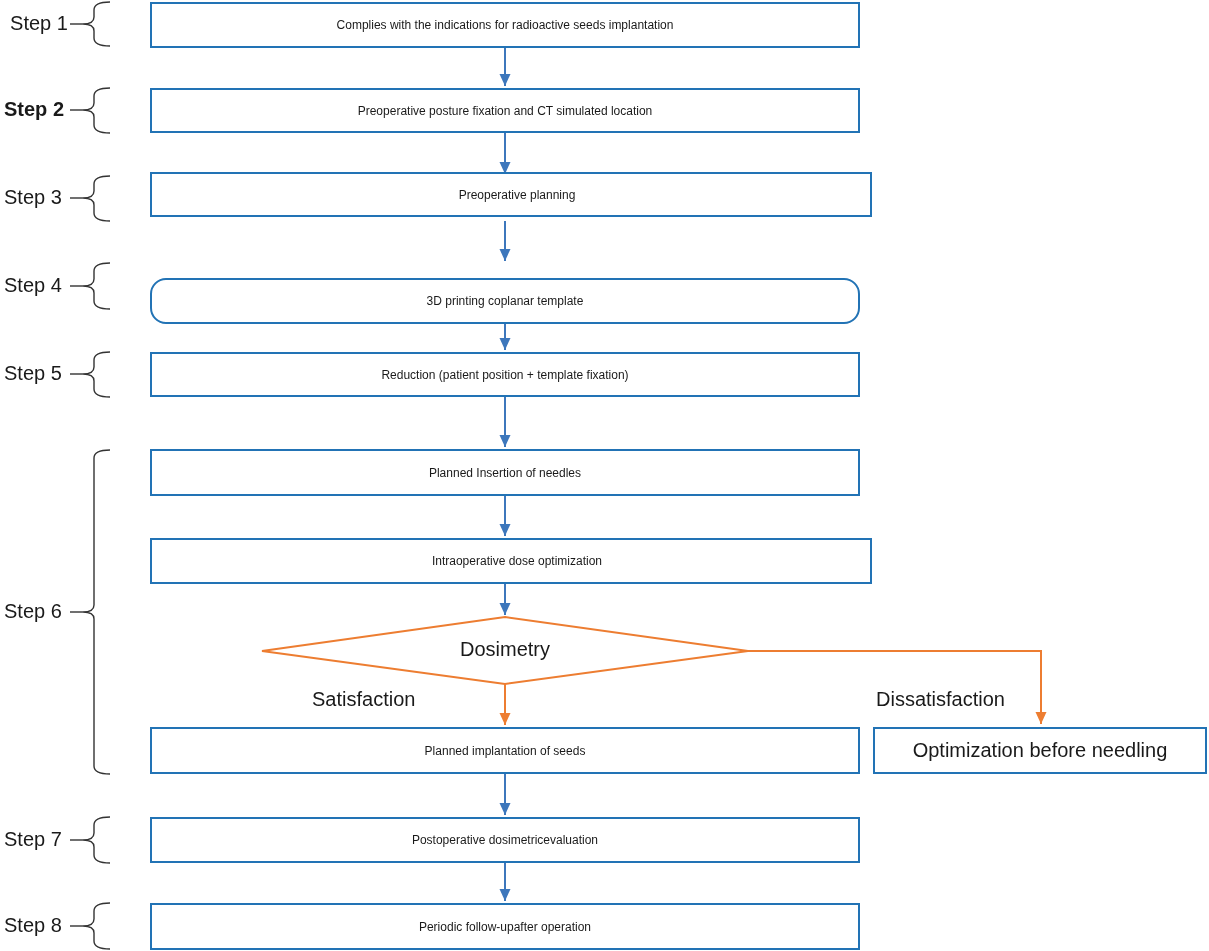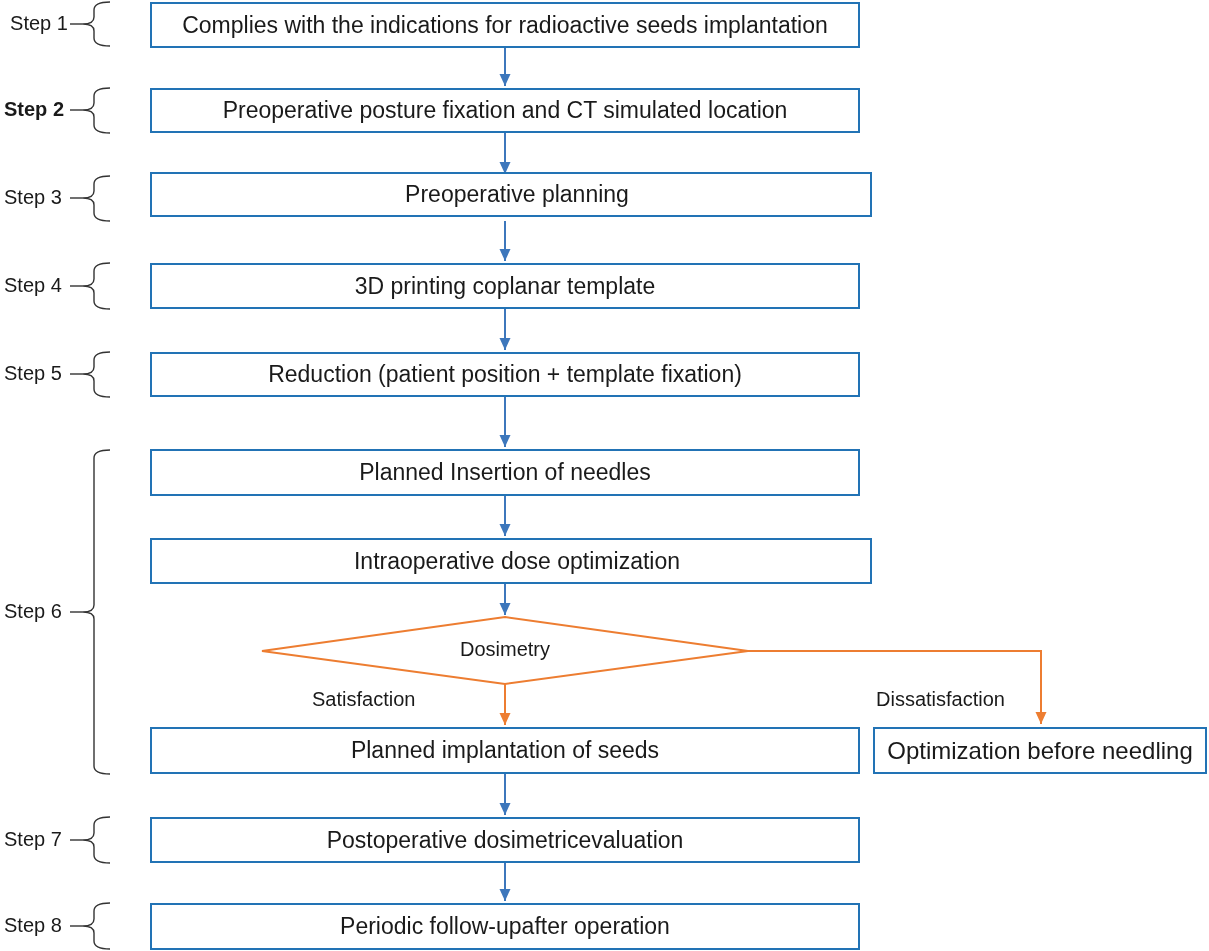--- a/index.html
+++ b/index.html
@@ -20,34 +20,34 @@
   }
   .flow-box {
     position: absolute;
     left: 150px;
     width: 706px;
     border: 2px solid #2273B5;
     background: #ffffff;
     display: flex;
     align-items: center;
     justify-content: center;
-    font-size: 23px;
+    font-size: 12px;
     text-align: center;
     box-sizing: content-box;
   }
   .side-box {
     position: absolute;
     left: 873px;
     width: 330px;
     border: 2px solid #2273B5;
     background: #ffffff;
     display: flex;
     align-items: center;
     justify-content: center;
-    font-size: 24px;
+    font-size: 20px;
     text-align: center;
   }
   .step-label {
     position: absolute;
     left: 4px;
     width: 70px;
     font-size: 20px;
     white-space: nowrap;
   }
   .branch-label {
@@ -123,21 +123,21 @@
   <div class="step-label" style="top:186px;">Step 3</div>
   <div class="step-label" style="top:274px;">Step 4</div>
   <div class="step-label" style="top:362px;">Step 5</div>
   <div class="step-label" style="top:600px;">Step 6</div>
   <div class="step-label" style="top:828px;">Step 7</div>
   <div class="step-label" style="top:914px;">Step 8</div>
 
   <div class="flow-box" style="top:2px;   height:42px;">Complies with the indications for radioactive seeds implantation</div>
   <div class="flow-box" style="top:88px;  height:41px;">Preoperative posture fixation and CT simulated location</div>
   <div class="flow-box" style="top:172px; height:41px;padding-left:12px;">Preoperative planning</div>
-  <div class="flow-box" style="top:263px; height:42px;">3D printing coplanar template</div>
+  <div class="flow-box" style="top:278px; height:42px;border-radius:16px;">3D printing coplanar template</div>
   <div class="flow-box" style="top:352px; height:41px;">Reduction (patient position + template fixation)</div>
   <div class="flow-box" style="top:449px; height:43px;">Planned Insertion of needles</div>
   <div class="flow-box" style="top:538px; height:42px;padding-left:12px;">Intraoperative dose optimization</div>
   <div class="flow-box" style="top:727px; height:43px;">Planned implantation of seeds</div>
   <div class="flow-box" style="top:817px; height:42px;">Postoperative dosimetricevaluation</div>
   <div class="flow-box" style="top:903px; height:43px;">Periodic follow-upafter operation</div>
 
   <div class="side-box" style="top:727px; height:43px;">Optimization before needling</div>
 
   <div class="decision-label">Dosimetry</div>

